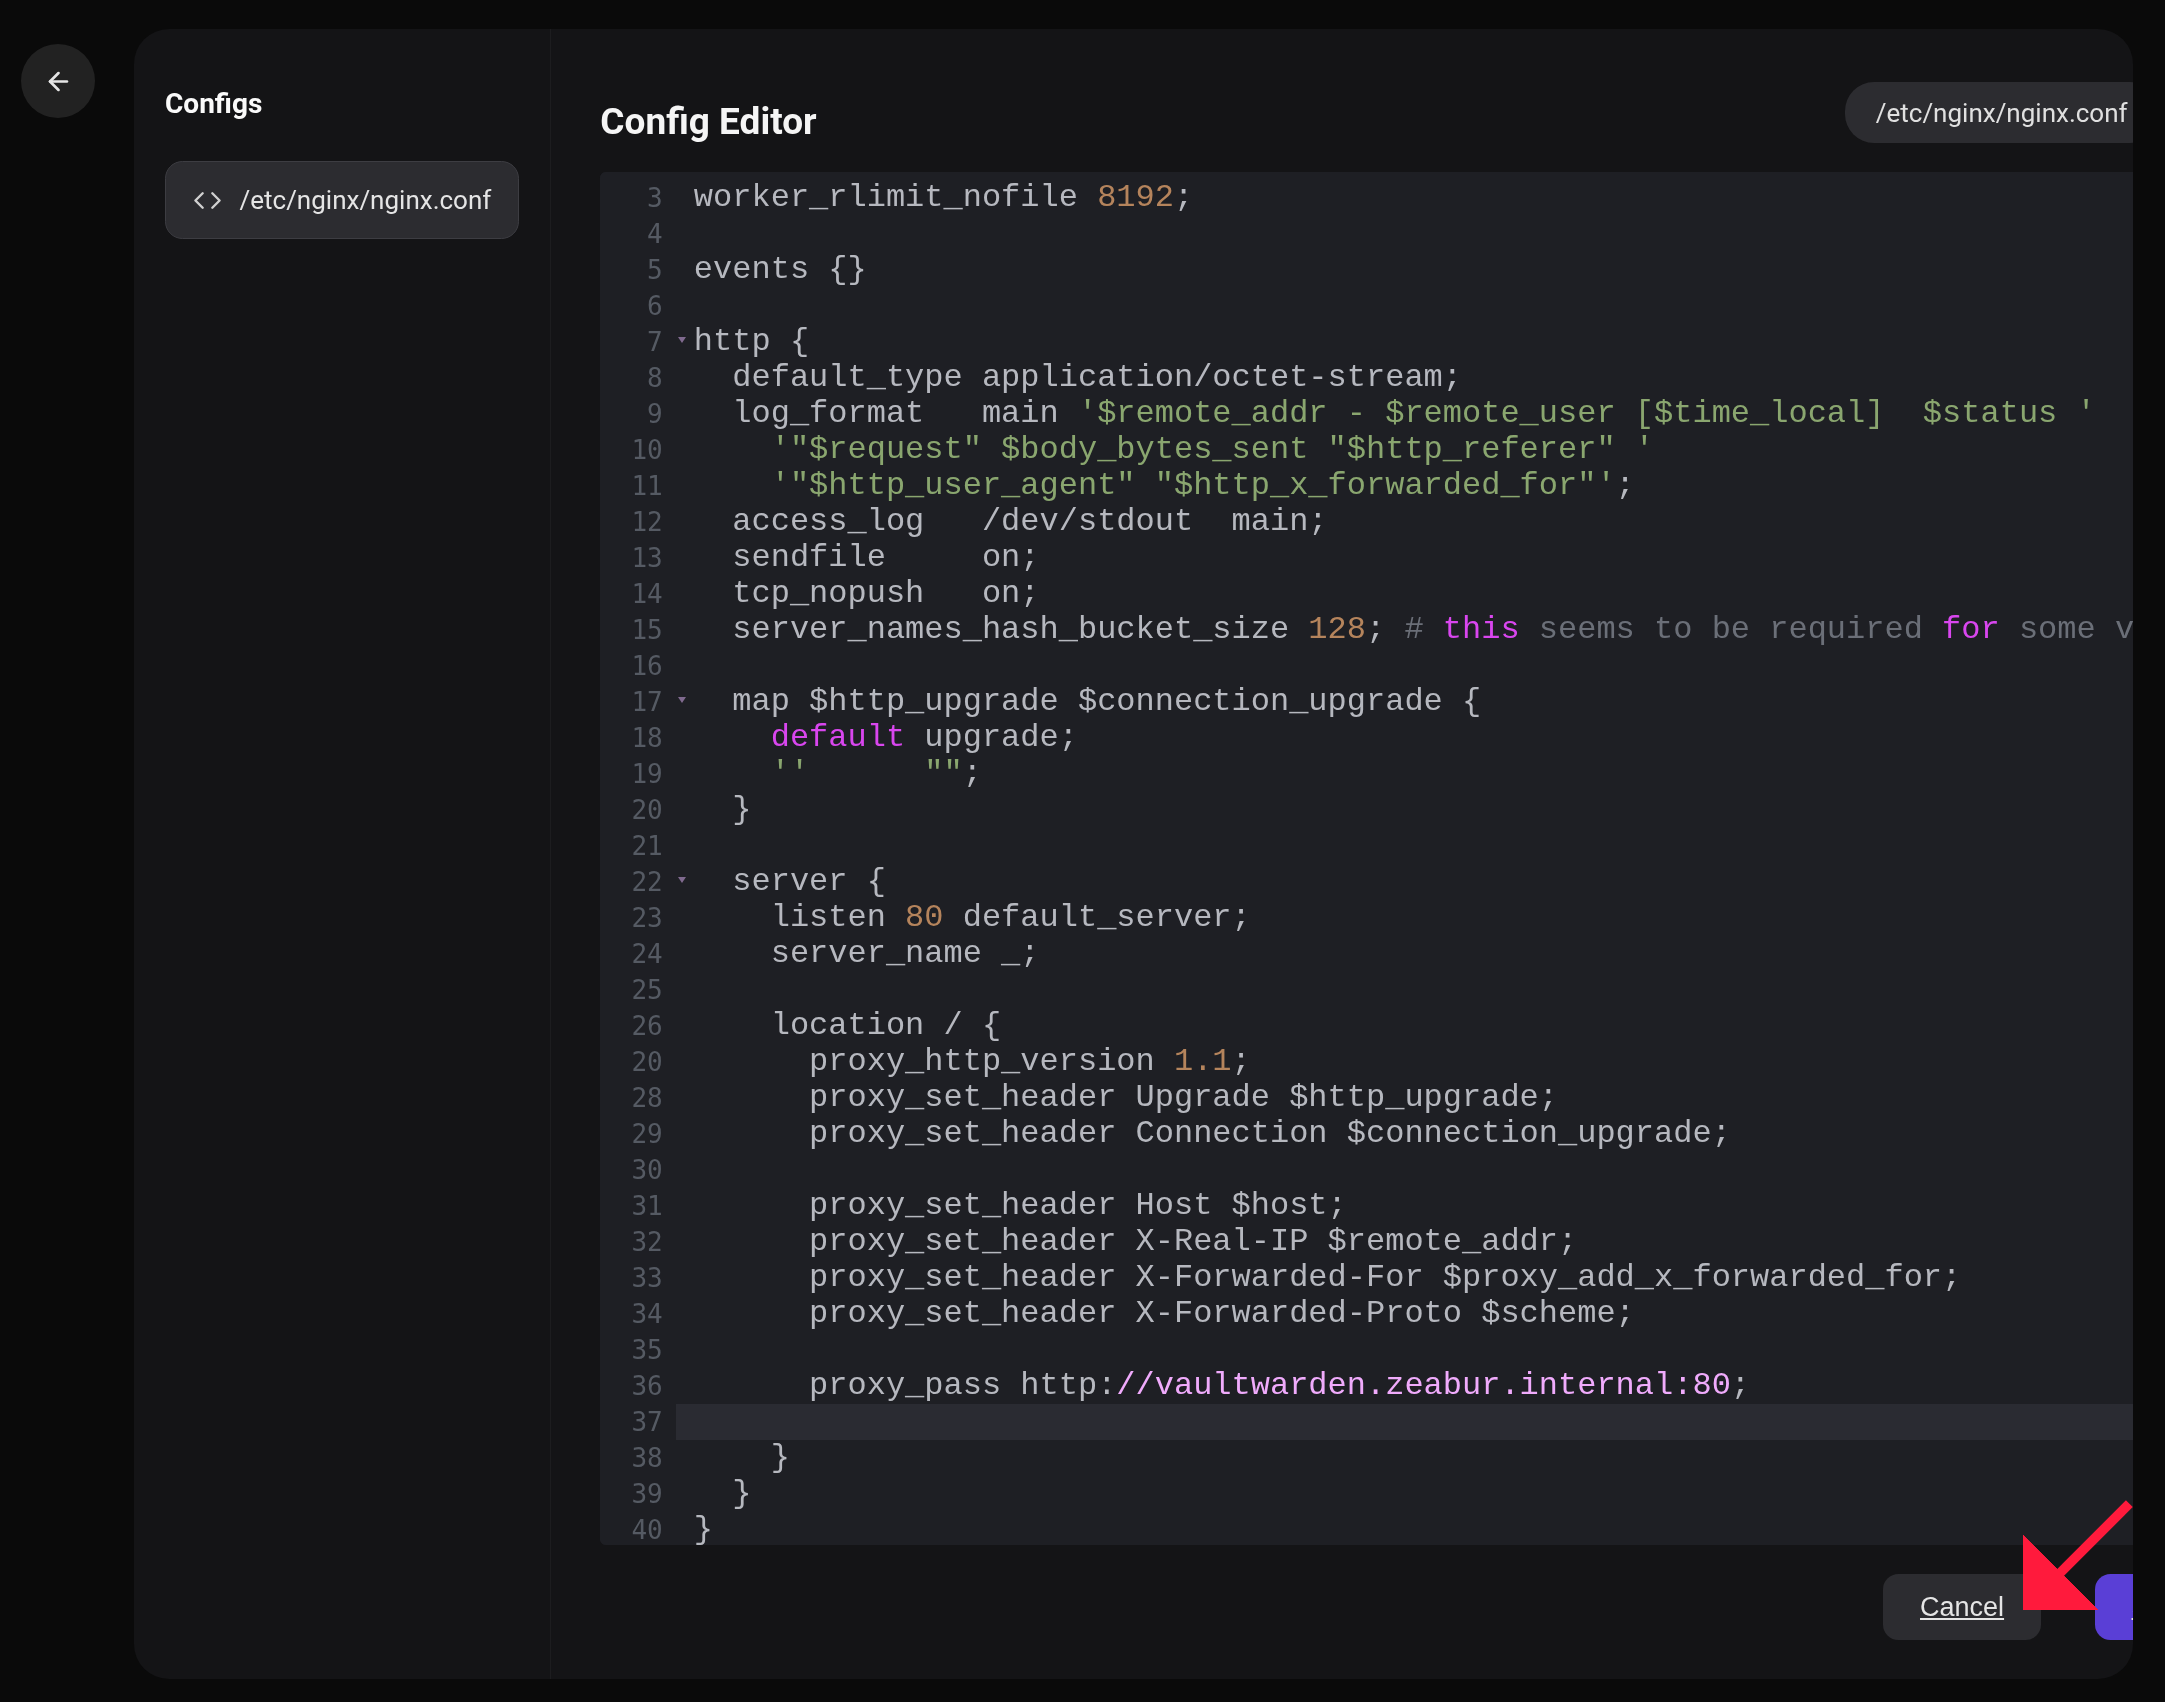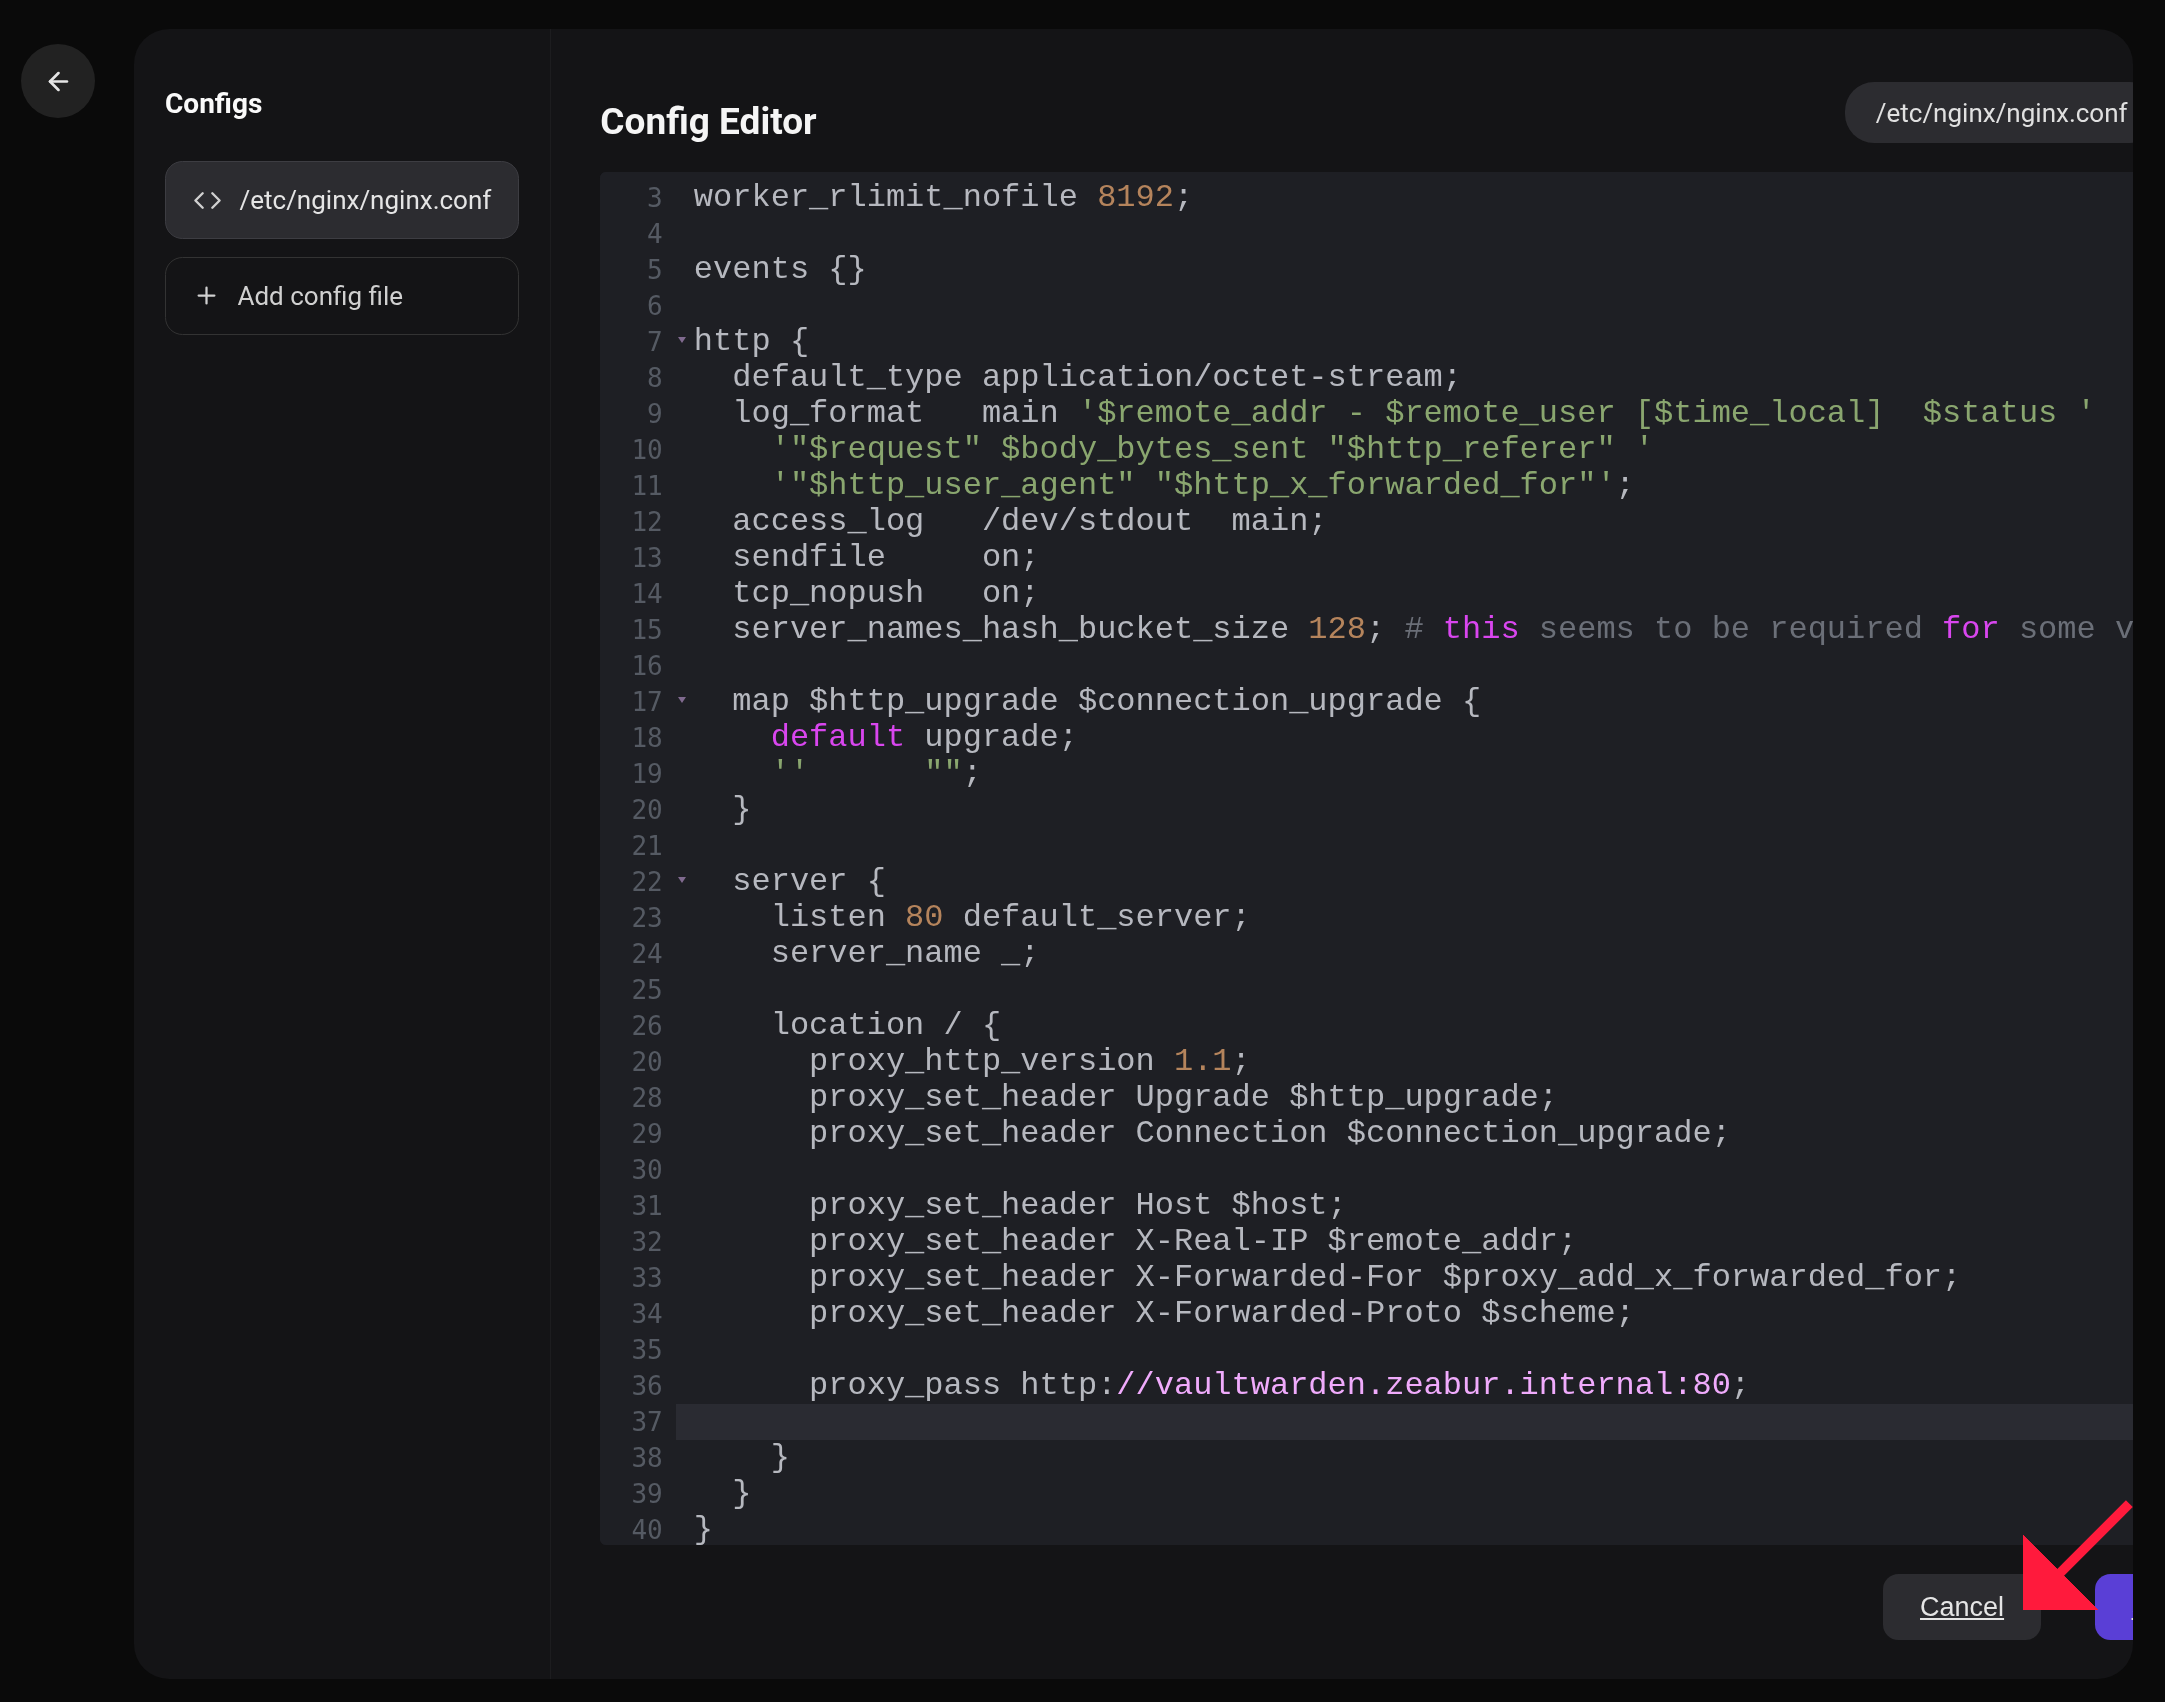--- a/index.html
+++ b/index.html
@@ -202,27 +202,20 @@
 
 <div class="modal">
   <aside class="sidebar">
     <h1>Configs</h1>
     <div class="config-item">
       <svg width="29" height="29" viewBox="0 0 24 24" fill="none" stroke="#d0d0d0" stroke-width="2" stroke-linecap="round" stroke-linejoin="round">
           <polyline points="16 18 22 12 16 6"></polyline>
           <polyline points="8 6 2 12 8 18"></polyline>
         </svg>
       <span>/etc/nginx/nginx.conf</span>
-    </div>
-    <div class="add-config">
-      <svg width="27" height="27" viewBox="0 0 24 24" fill="none" stroke="#d0d0d0" stroke-width="2" stroke-linecap="round">
-          <line x1="12" y1="5" x2="12" y2="19"></line>
-          <line x1="5" y1="12" x2="19" y2="12"></line>
-        </svg>
-      <span>Add config file</span>
     </div>
   </aside>
 
   <section class="main">
     <div class="main-header">
       <h2>Config Editor</h2>
       <div class="header-right">
         <div class="path-chip">/etc/nginx/nginx.conf</div>
         <div class="minimize-btn">
           <svg width="25" height="25" viewBox="0 0 24 24" fill="none" stroke="#e5e5e5" stroke-width="2.2" stroke-linecap="round">

